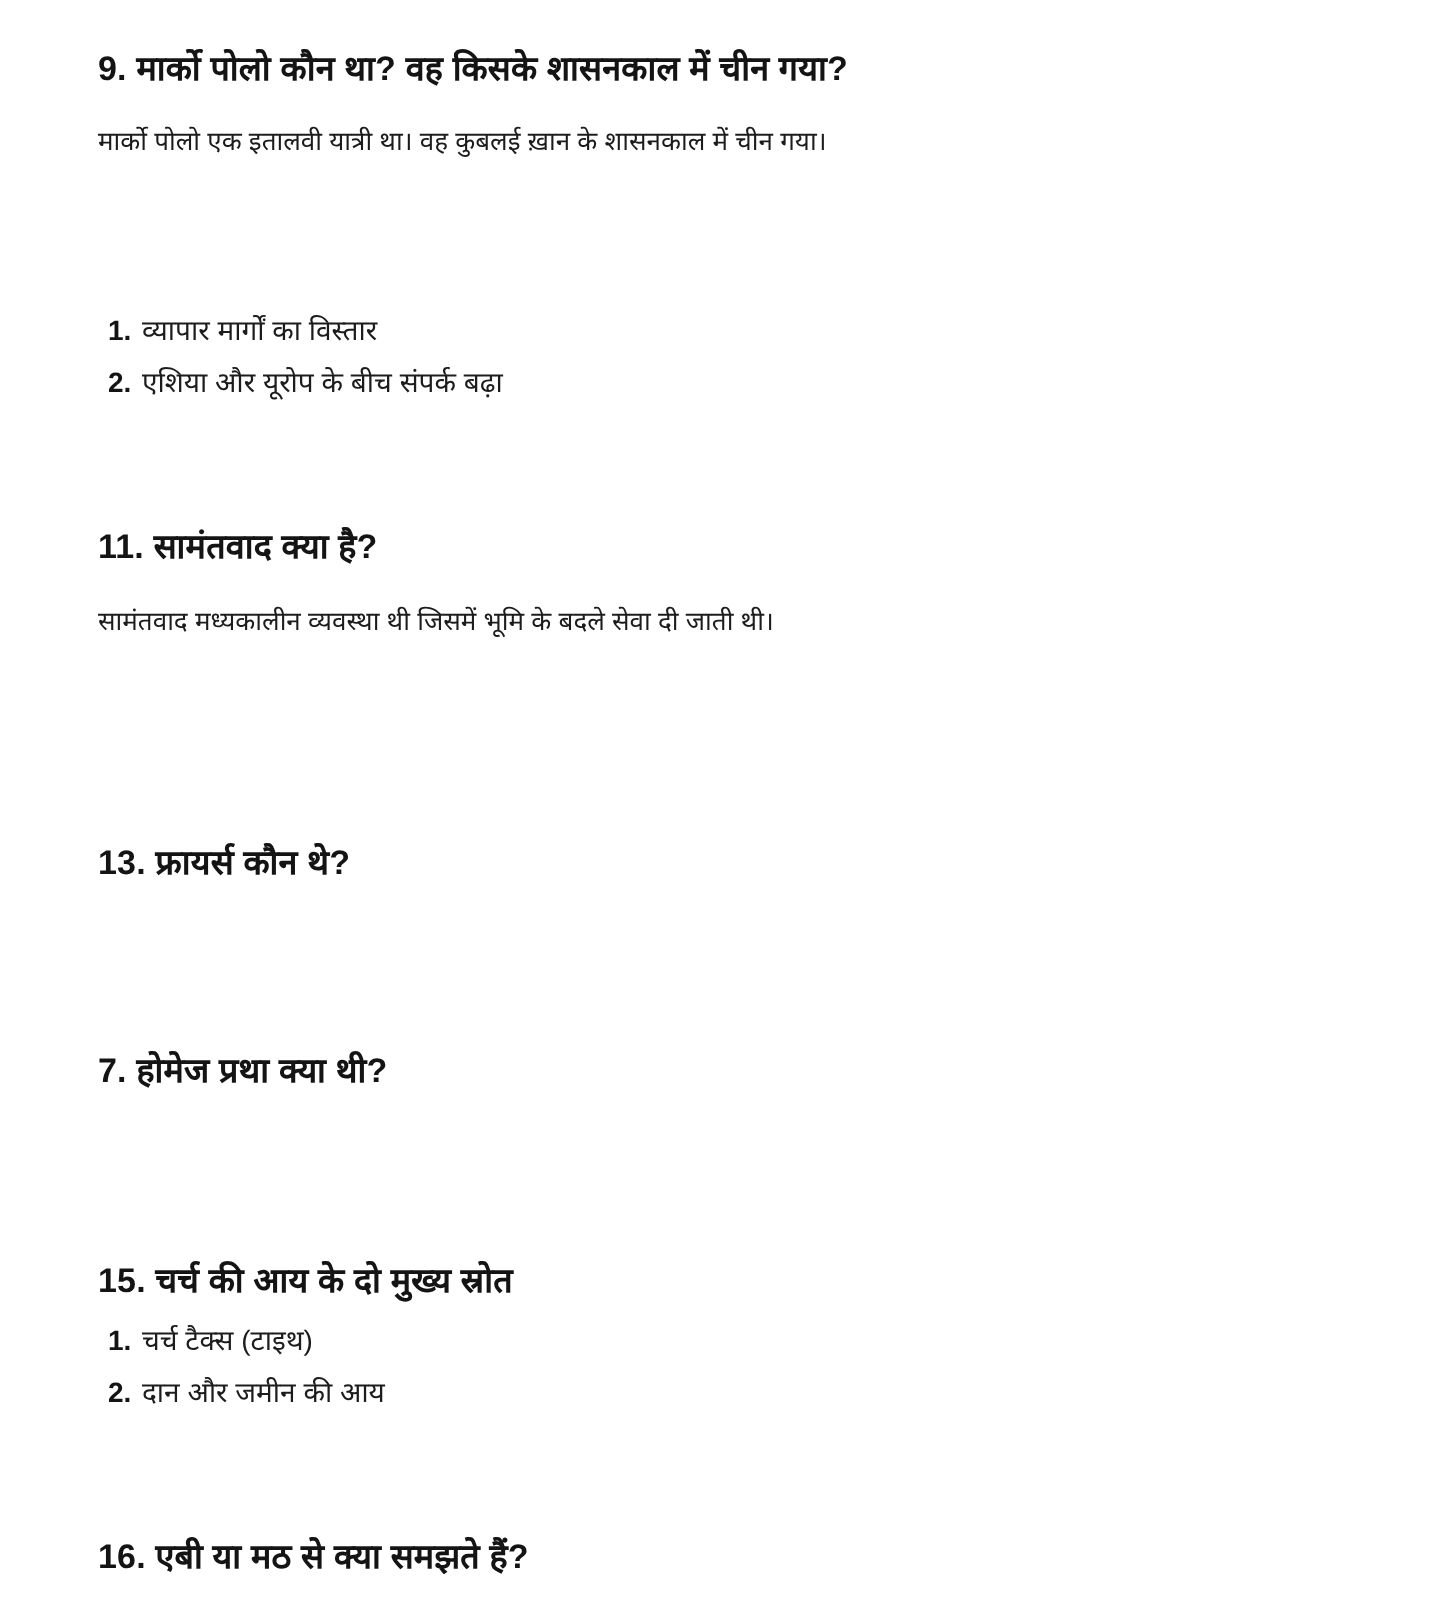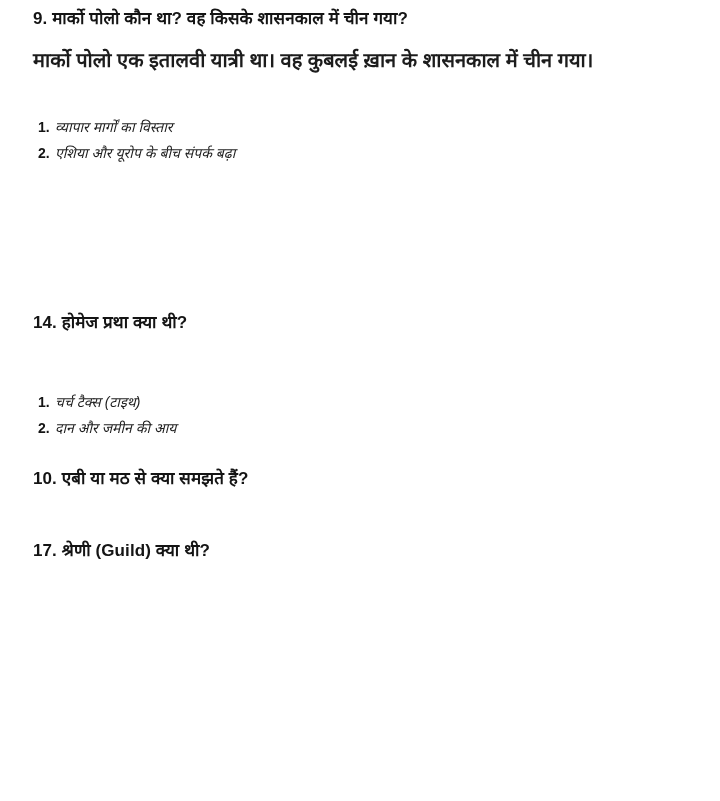--- a/index.html
+++ b/index.html
@@ -17,35 +17,35 @@
     -webkit-font-smoothing: antialiased;
   }
   .page {
     box-sizing: border-box;
     width: 720px;
     min-height: 801px;
     padding: 8px 24px 10px 33px;
     background: #ffffff;
   }
   .qa-block {
-    margin: 0;
+    margin: 16px;
     padding: 0;
   }
   .q-heading {
     font-size: 17px;
     font-weight: bold;
     line-height: 1.32;
     color: #141414;
     margin: 0;
     padding: 0;
     letter-spacing: 0.1px;
   }
   .q-answer {
-    font-size: 20px;
-    font-weight: bold;
+    font-size: 13px;
+    font-weight: normal;
     line-height: 1.45;
     color: #1c1c1c;
     margin: 0;
     padding: 0;
   }
   .q-list {
     list-style: none;
     margin: 0;
     padding: 0;
   }
@@ -63,21 +63,20 @@
     font-size: 14px;
     min-width: 22px;
     flex: 0 0 22px;
     text-align: left;
     padding-left: 5px;
     box-sizing: border-box;
     color: #141414;
   }
   .q-list-text {
     flex: 1 1 auto;
-    font-style: italic;
   }
 
   
   .gap-head-to-answer { height: 16px; }
   .gap-head-to-list   { height: 9px; }
   .gap-list-rows      { height: 6px; }
   .gap-block          { height: 34px; }
   .gap-block-tight    { height: 33px; }
   .gap-block-list     { height: 30px; }
 </style>
@@ -102,53 +101,60 @@
       </li>
       <li class="gap-list-rows"></li>
       <li class="q-list-item">
         <span class="q-list-marker">2.</span>
         <span class="q-list-text">एशिया और यूरोप के बीच संपर्क बढ़ा</span>
       </li>
     </ol>
   </div>
   <div class="gap-block-list"></div>
 
+  <div class="qa-block">
+    <div class="q-heading">11. सामंतवाद क्या है?</div>
+    <div class="gap-head-to-answer"></div>
+    <div class="q-answer">सामंतवाद मध्यकालीन व्यवस्था थी जिसमें भूमि के बदले सेवा दी जाती थी।</div>
+  </div>
   <div class="gap-block"></div>
 
   <div class="gap-block"></div>
 
   <div class="qa-block">
+    <div class="q-heading">13. फ्रायर्स कौन थे?</div>
     <div class="gap-head-to-answer"></div>
   </div>
   <div class="gap-block"></div>
 
   <div class="qa-block">
-    <div class="q-heading">14. होमेज प्रथा क्या थी?</div>
+    <div class="q-heading">7. होमेज प्रथा क्या थी?</div>
     <div class="gap-head-to-answer"></div>
   </div>
   <div class="gap-block"></div>
 
   <div class="qa-block">
+    <div class="q-heading">15. चर्च की आय के दो मुख्य स्रोत</div>
     <div class="gap-head-to-list"></div>
     <ol class="q-list">
       <li class="q-list-item">
         <span class="q-list-marker">1.</span>
         <span class="q-list-text">चर्च टैक्स (टाइथ)</span>
       </li>
       <li class="gap-list-rows"></li>
       <li class="q-list-item">
         <span class="q-list-marker">2.</span>
         <span class="q-list-text">दान और जमीन की आय</span>
       </li>
     </ol>
   </div>
   <div class="gap-block-list"></div>
 
   <div class="qa-block">
-    <div class="q-heading">10. एबी या मठ से क्या समझते हैं?</div>
+    <div class="q-heading">16. एबी या मठ से क्या समझते हैं?</div>
     <div class="gap-head-to-answer"></div>
   </div>
   <div class="gap-block-tight"></div>
 
   <div class="qa-block">
     <div class="q-heading">17. श्रेणी (Guild) क्या थी?</div>
 
   </div>
 
 </div>

